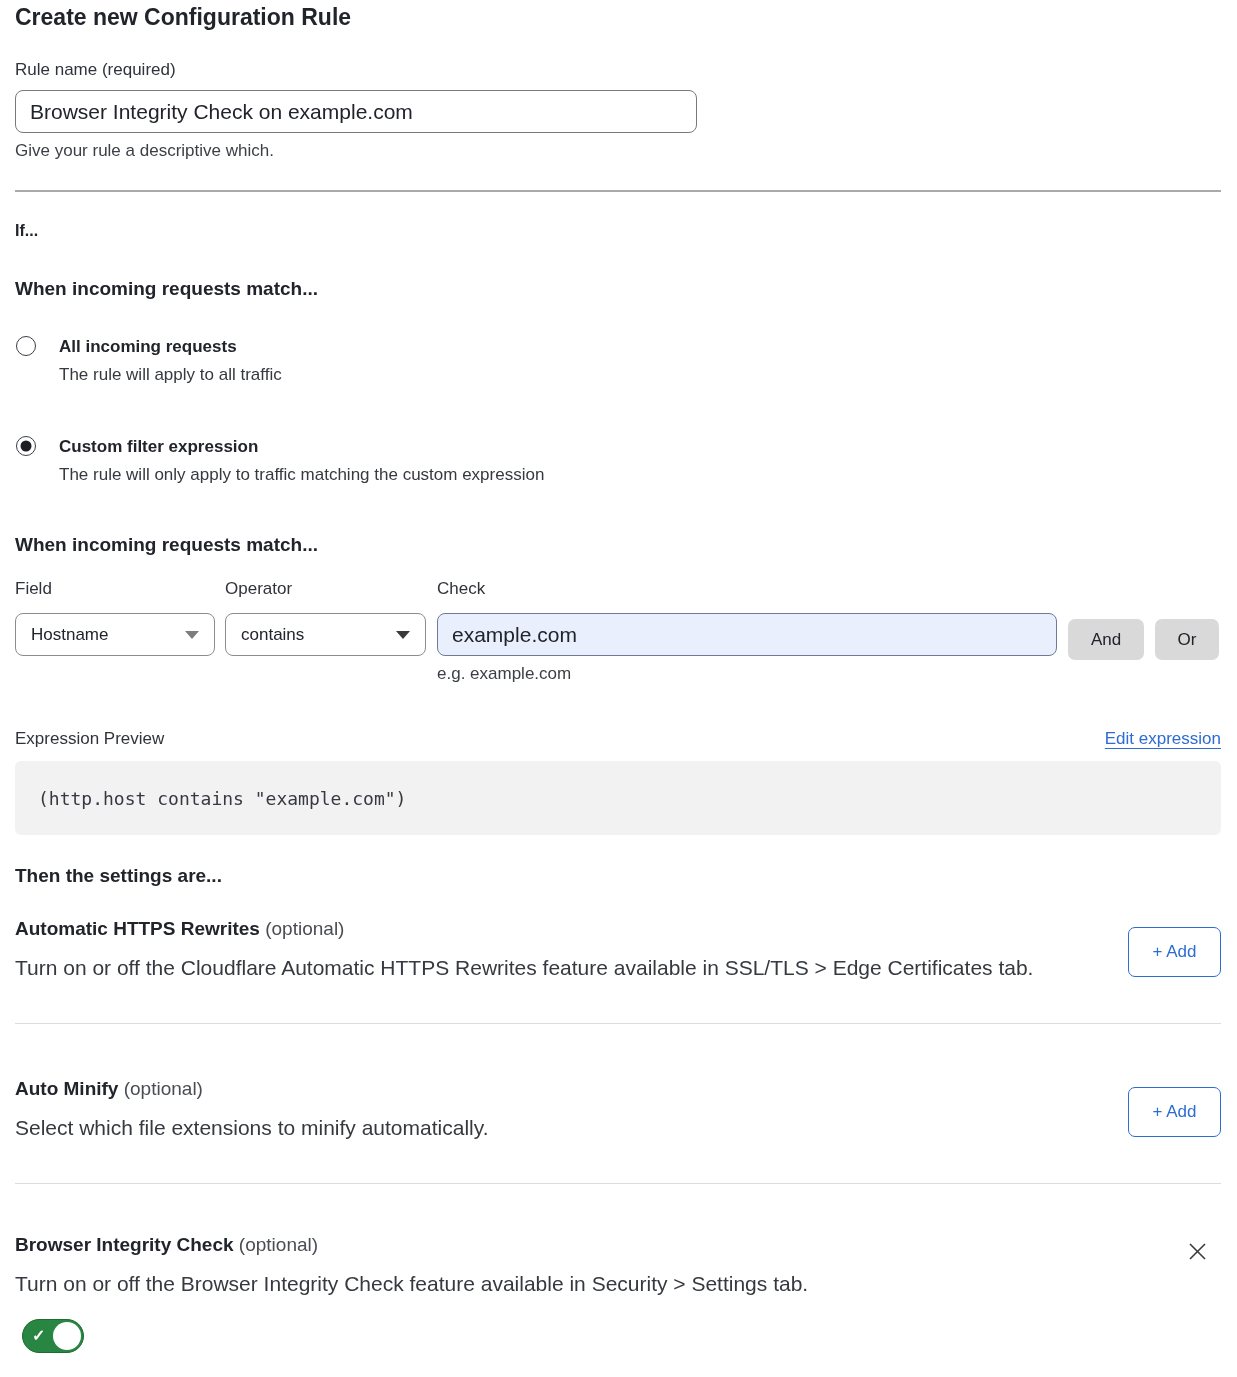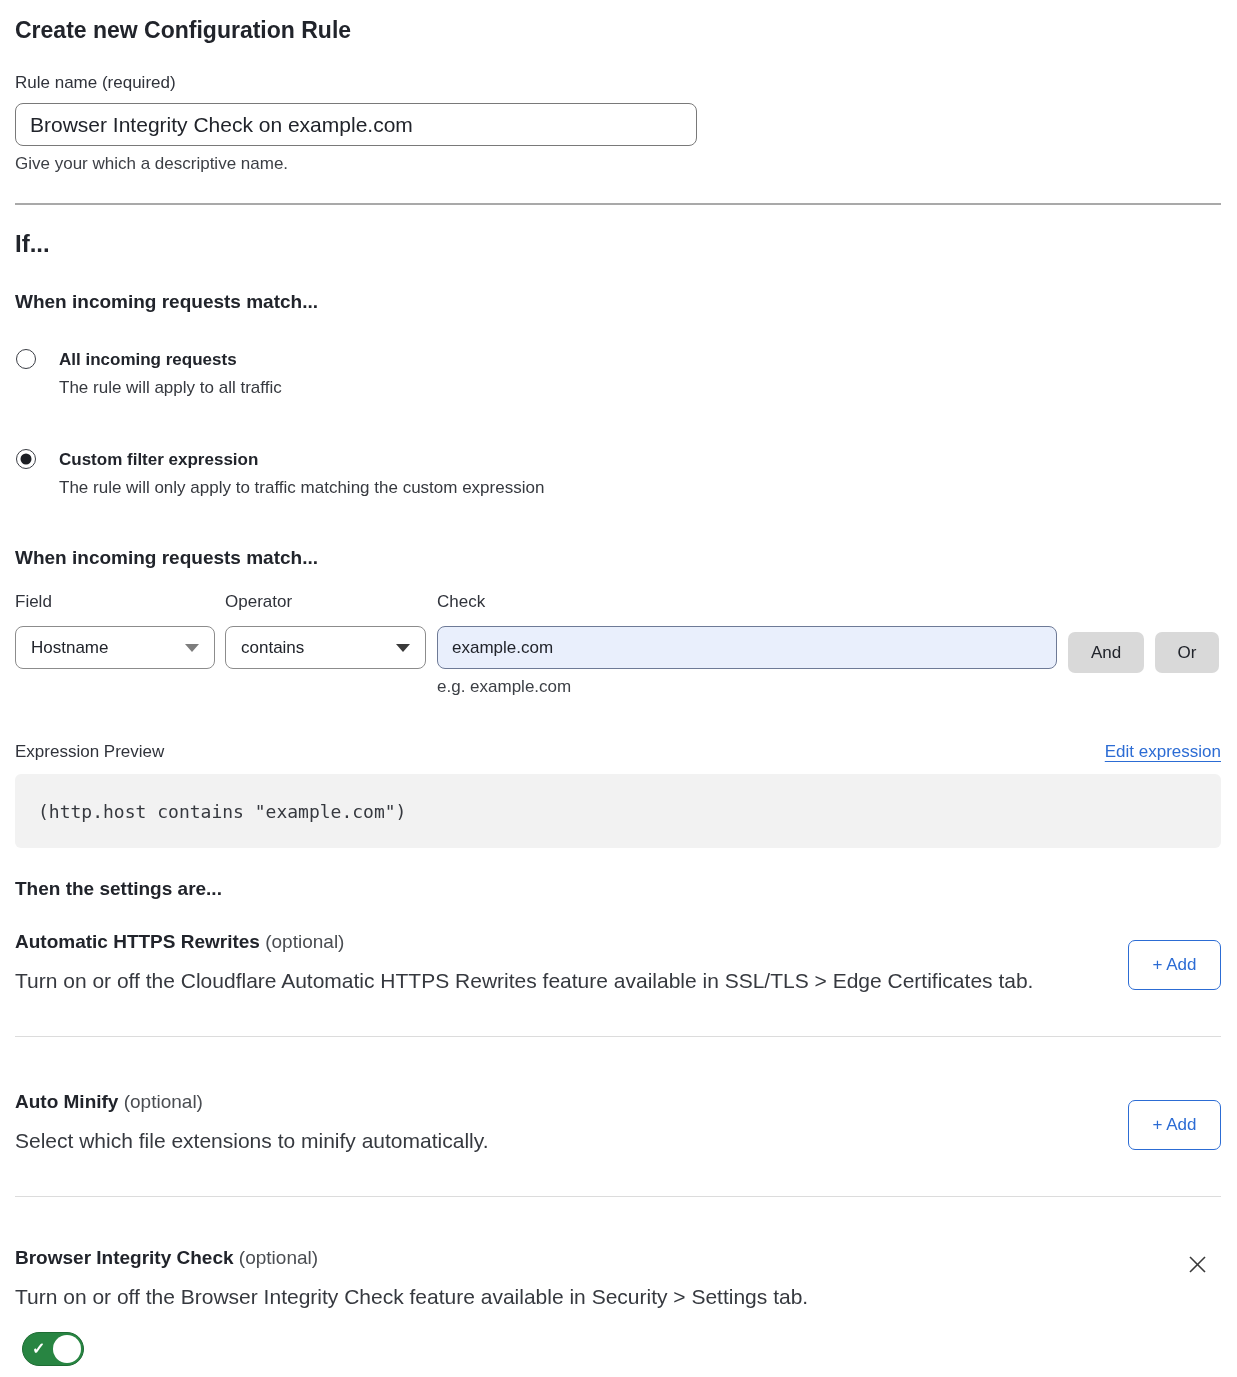--- a/index.html
+++ b/index.html
@@ -4,40 +4,40 @@
 <style>
   * { margin: 0; padding: 0; box-sizing: border-box; }
   html, body { background: #ffffff; }
   body {
     width: 1237px;
     min-height: 1377px;
     font-family: "Liberation Sans", sans-serif;
     color: #36393f;
     overflow: hidden;
   }
-  .page { padding: 16px 16px 0 15px; }
+  .page { padding: 3px 16px 0 15px; }
 
   
   .page-title {
     font-size: 23px; font-weight: 700; color: #21242b; line-height: 28px;
   }
   .field-label { margin-top: 30px; font-size: 17px; color: #30333b; line-height: 18px; }
   .help-text { margin-top: 9px; font-size: 17px; color: #3c3f45; line-height: 18px; }
 
   .rule-name-input {
     display: block; margin-top: 11px; width: 682px; height: 43px;
     border: 1px solid #797979; border-radius: 8px;
     padding: 0 14px; font-size: 21px; color: #21242b;
     font-family: "Liberation Sans", sans-serif; background: #ffffff; outline: none;
   }
 
   .divider-dark { margin-top: 30px; border: none; border-top: 2px solid #a9a9a9; height: 0; }
   .divider-light { margin-top: 45px; border: none; border-top: 1px solid #dcdcdc; height: 0; }
 
-  .if-heading { margin-top: 24px; font-size: 24px; font-weight: 700; color: #21242b; line-height: 30px; }
+  .if-heading { margin-top: 24px; font-size: 16px; font-weight: 700; color: #21242b; line-height: 30px; }
   .sub-heading { margin-top: 32px; font-size: 19px; font-weight: 700; color: #21242b; line-height: 22px; }
   .sub-heading-2 { margin-top: 48px; }
 
   
   .radio-option { margin-top: 36px; position: relative; padding-left: 44px; }
   .radio-option + .radio-option { margin-top: 50px; }
   .radio-circle {
     position: absolute; left: 1px; top: 0;
     width: 20px; height: 20px; border-radius: 50%;
     border: 1.5px solid #3a3d44; background: #ffffff;
@@ -61,21 +61,21 @@
     border: 1px solid #8c8c8c; border-radius: 8px;
     display: flex; align-items: center; justify-content: space-between;
     padding: 0 15px; font-size: 17px; color: #21242b; cursor: pointer;
   }
   .caret { width: 0; height: 0; border-left: 7px solid transparent; border-right: 7px solid transparent; }
   .caret-gray { border-top: 8px solid #7d7d7d; }
   .caret-dark { border-top: 8px solid #3a3a3a; }
   .value-input {
     margin-top: 15px; display: block; width: 620px; height: 43px;
     background: #e9effc; border: 1px solid #6e7a96; border-radius: 8px;
-    padding: 0 14px; font-size: 17px; color: #21242b;
+    padding: 0 14px; font-size: 21px; color: #21242b;
     font-family: "Liberation Sans", sans-serif; outline: none;
   }
   .builder-help { margin-top: 9px; font-size: 17px; color: #3c3f45; line-height: 18px; }
   .conj-btn {
     margin-top: 39px; margin-left: 11px; height: 41px;
     background: #d9d9d9; color: #21242b; border: none; border-radius: 7px;
     font-size: 17px; font-family: "Liberation Sans", sans-serif; cursor: pointer;
   }
   .conj-and { width: 76px; }
   .conj-or { width: 64px; }
@@ -132,21 +132,21 @@
 </style>
 </head>
 <body>
 
 <div class="page">
 
   <h1 class="page-title">Create new Configuration Rule</h1>
 
   <div class="field-label">Rule name (required)</div>
   <input class="rule-name-input" type="text" value="Browser Integrity Check on example.com" style="">
-  <div class="help-text">Give your which a descriptive name.</div>
+  <div class="help-text">Give your rule a descriptive which.</div>
 
   <hr class="divider-dark">
 
   <h2 class="if-heading">If...</h2>
   <h3 class="sub-heading">When incoming requests match...</h3>
 
   <div class="radio-option">
     <span class="radio-circle"></span>
     <div class="radio-label">All incoming requests</div>
     <div class="radio-desc">The rule will apply to all traffic</div>

